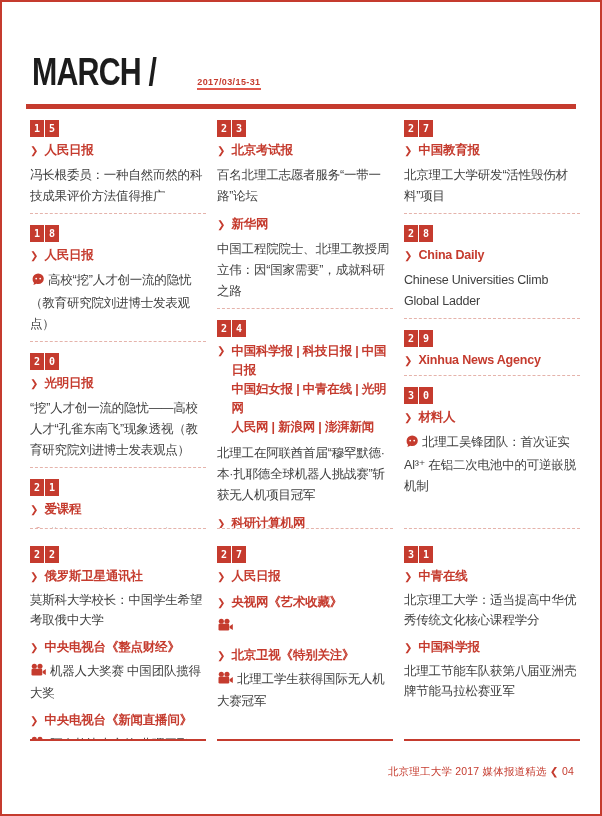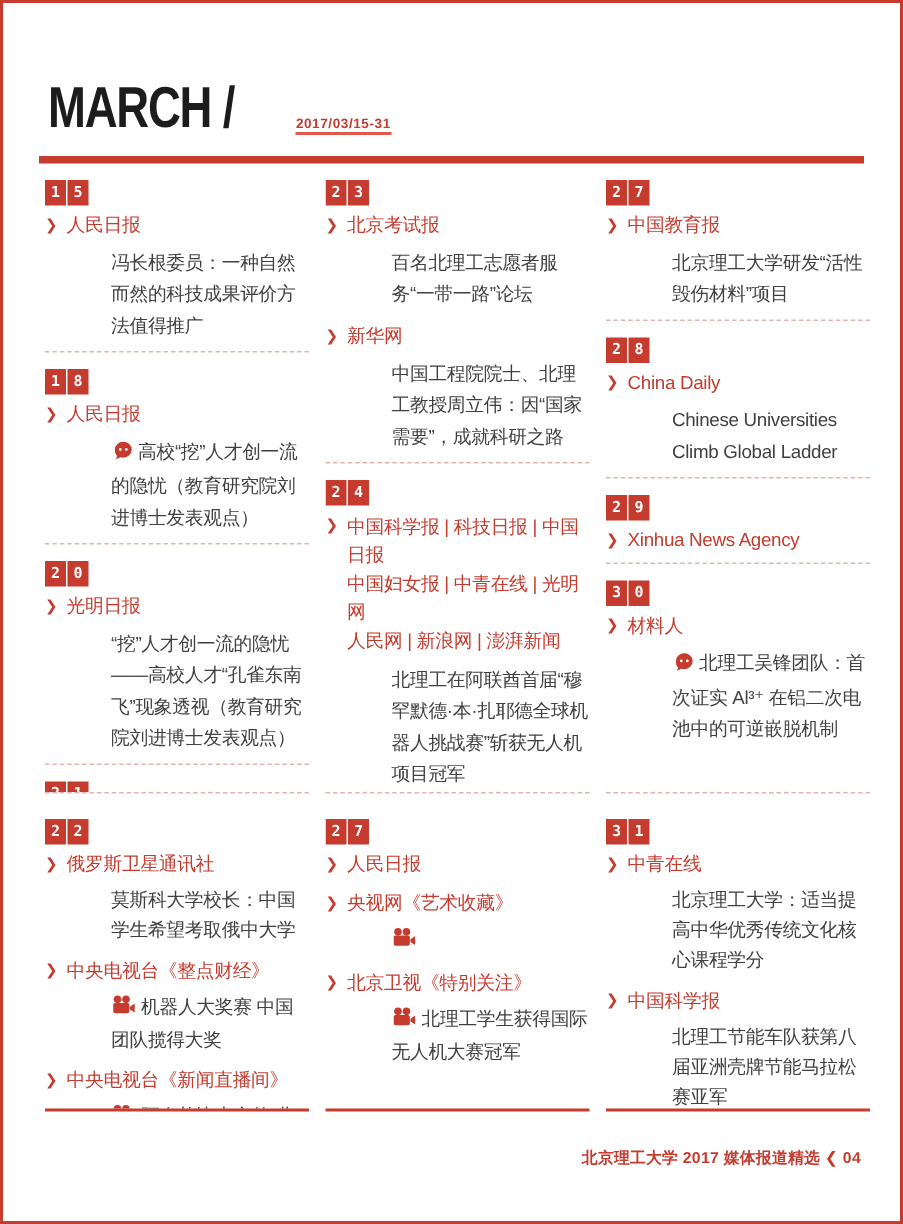--- a/index.html
+++ b/index.html
@@ -44,31 +44,31 @@
   .dd{
     width:14px;height:17px;background:var(--red);color:#fff;
     font-size:10px;font-weight:700;display:inline-flex;
     align-items:center;justify-content:center;font-family:"DejaVu Sans Mono",monospace;
   }
   
   .outlet{display:flex;gap:6px;margin-top:5px;align-items:flex-start;}
   .group + .group .outlet{margin-top:9px;}
   .arrow{color:var(--red);font-size:10px;line-height:17px;flex:0 0 auto;}
   .outlet-name{
-    color:var(--red);font-size:12.5px;font-weight:400;line-height:17px;letter-spacing:-.2px;
+    color:var(--red);font-size:12.5px;font-weight:700;line-height:17px;letter-spacing:-.2px;
   }
   .outlet-name.multi{white-space:pre-line;line-height:19px;}
   
-  .title{font-size:12.5px;color:var(--ink);line-height:21px;margin-top:6px;letter-spacing:-.2px;margin-left:44px;}
+  .title{font-size:12.5px;color:var(--ink);line-height:21px;margin-top:6px;letter-spacing:-.2px;}
   .row2 .title{line-height:20px;margin-top:5px;}
   .inline-icon{display:inline-block;vertical-align:-2px;margin-right:4px;}
   
   .footer{
     position:absolute;top:763px;right:26px;
-    color:var(--red);font-size:10.5px;font-weight:700;letter-spacing:.2px;
+    color:var(--red);font-size:10.5px;font-weight:400;letter-spacing:.2px;
   }
 </style>
 </head>
 <body>
 
 <svg width="0" height="0" style="position:absolute">
   <defs>
     <g id="ico-comment">
       <path fill="#c53b2e" d="M8.2 1.5a5.6 5.3 0 0 1 5.6 5.3 5.6 5.3 0 0 1-5.6 5.3c-.62 0-1.22-.08-1.78-.24L3.4 13.1l.62-2.06A5.25 5.25 0 0 1 2.6 6.8a5.6 5.3 0 0 1 5.6-5.3z"></path>
       <circle cx="6.2" cy="6.6" r=".9" fill="#fff"></circle>

